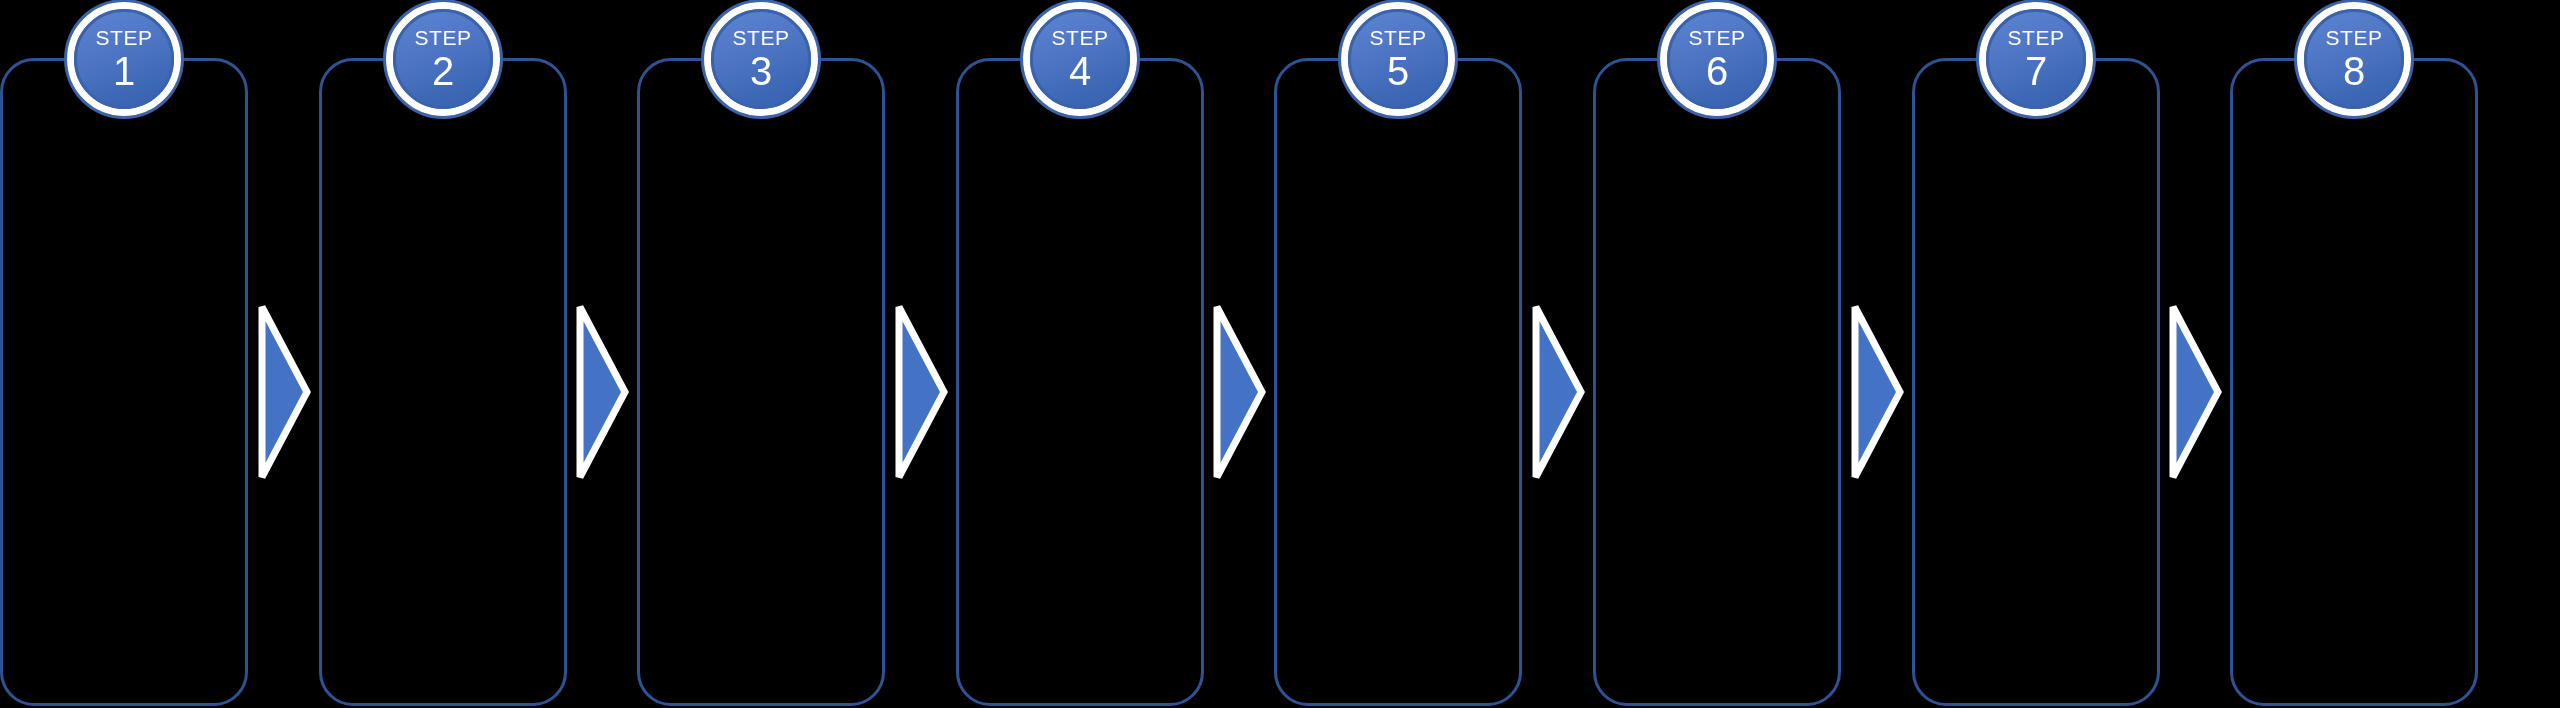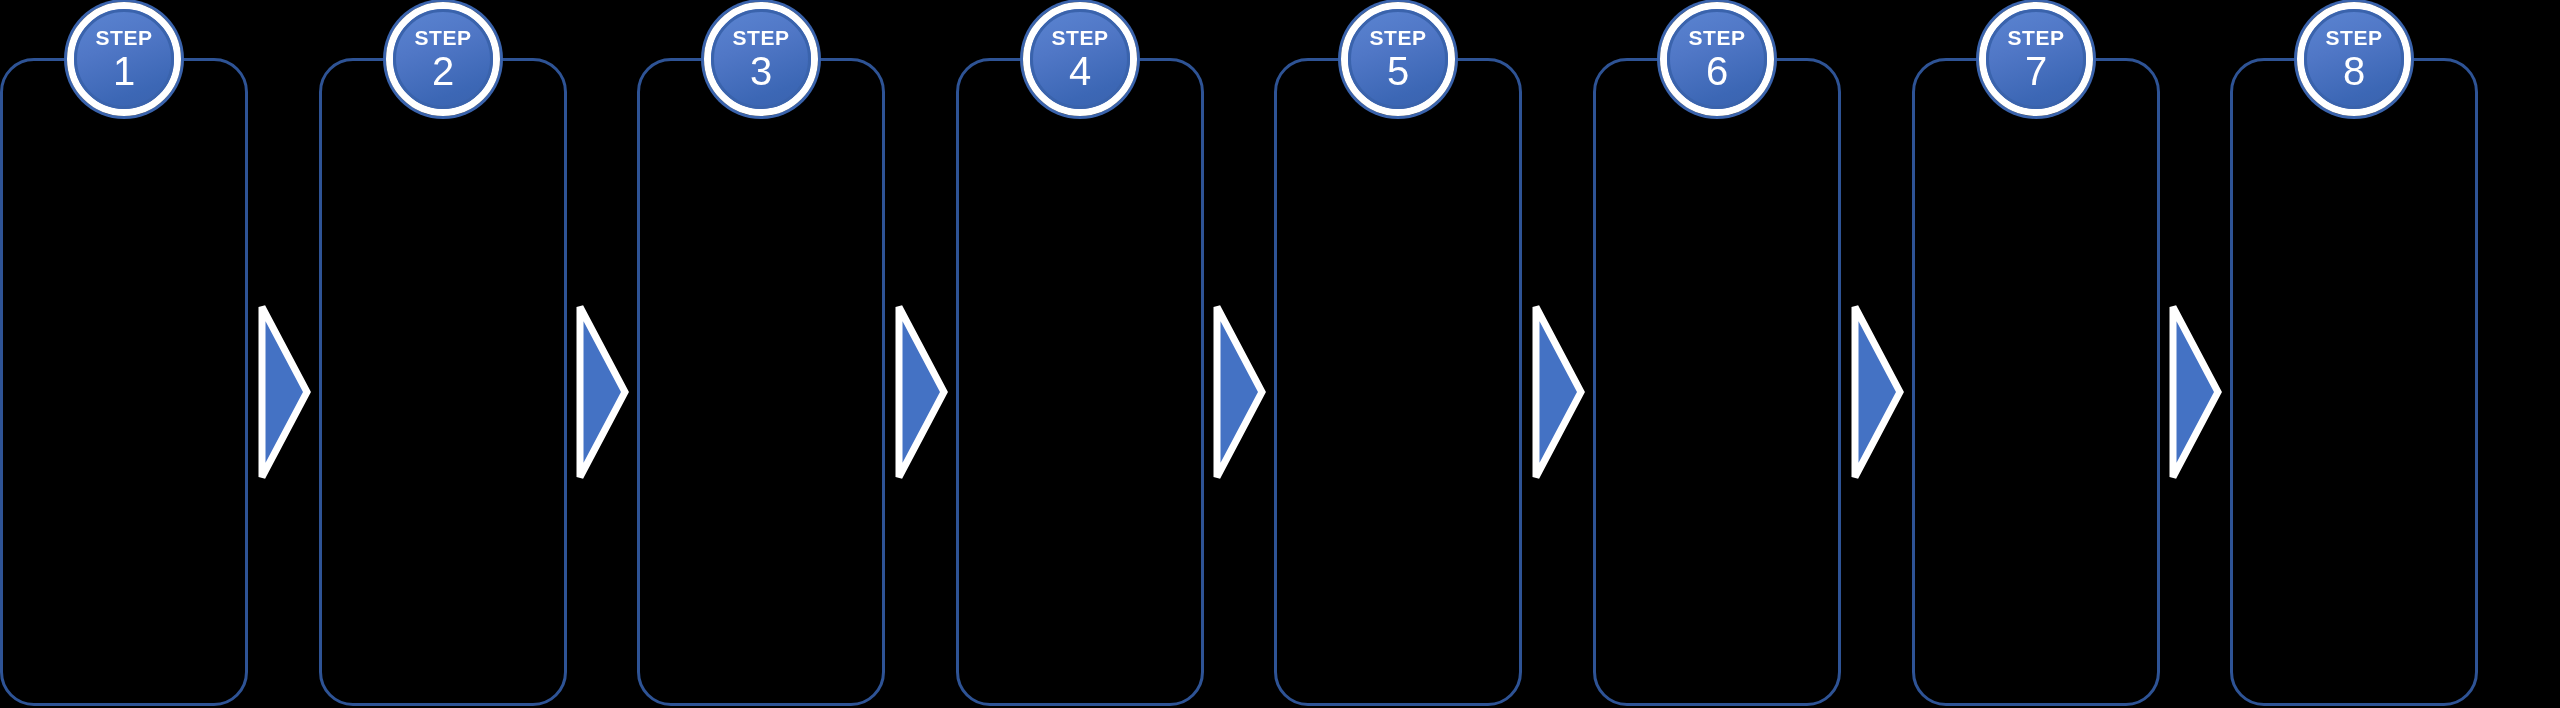--- a/index.html
+++ b/index.html
@@ -61,21 +61,21 @@
     flex-direction: column;
     align-items: center;
     justify-content: center;
     color: #ffffff;
     line-height: 1;
     z-index: 5;
   }
   .badge-word {
     font-size: 21px;
     letter-spacing: 0.5px;
-    font-weight: 700;
+    font-weight: 400;
     margin-bottom: 2px;
   }
   .badge-num {
     font-size: 40px;
     font-weight: 400;
     margin-top: 1px;
   }
 
   
   .step-arrow {

